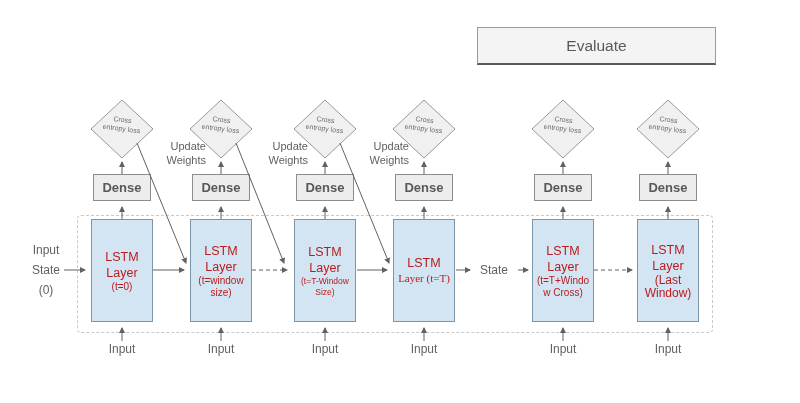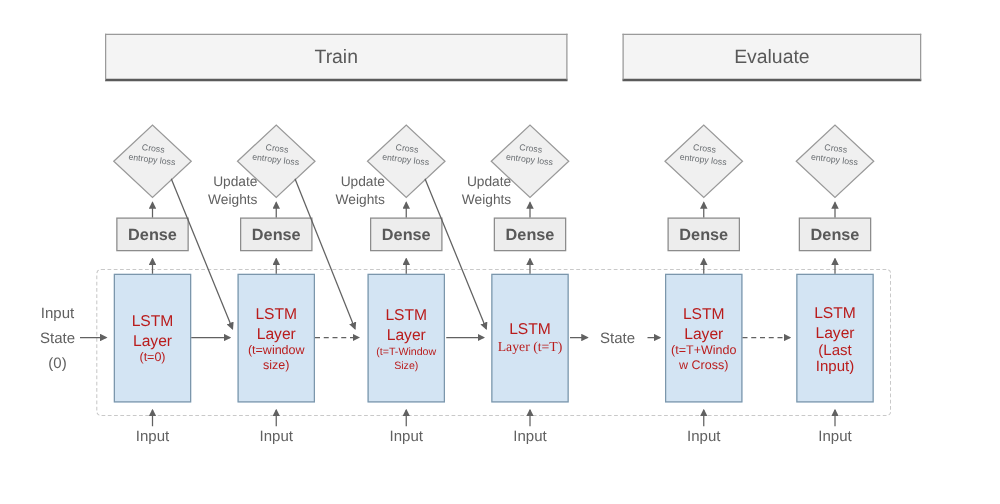--- a/index.html
+++ b/index.html
@@ -9,21 +9,21 @@
   }
   .stage *{box-sizing:border-box;}
   
   .hbox{
     position:absolute;top:27px;height:38px;background:#f4f4f4;
     border:1px solid #9a9a9a;border-bottom:2px solid #5a5a5a;
     display:flex;align-items:center;justify-content:center;
     font-size:15.5px;color:#595959;
   }
   .hbox.train{left:84px;width:370px;}
-  .hbox.eval{left:498px;width:239px;}
+  .hbox.eval{left:477px;width:239px;}
   
   .dashed-rect{
     position:absolute;left:77px;top:215px;width:636px;height:118px;
     border:1px dashed #c9c9c9;border-radius:4px;
   }
   
   .lstm{
     position:absolute;top:219px;width:62px;height:103px;
     background:#d3e4f3;border:1px solid #7b96ab;
     display:flex;flex-direction:column;align-items:center;justify-content:center;
@@ -76,23 +76,20 @@
     <g fill="#f0f0f0" stroke="#999999" stroke-width="1">
       <polygon points="91,129 122,100 153,129 122,158"></polygon>
       <polygon points="190,129 221,100 252,129 221,158"></polygon>
       <polygon points="294,129 325,100 356,129 325,158"></polygon>
       <polygon points="393,129 424,100 455,129 424,158"></polygon>
       <polygon points="532,129 563,100 594,129 563,158"></polygon>
       <polygon points="637,129 668,100 699,129 668,158"></polygon>
     </g>
   </svg>
 
-  <div class="hbox train">
-    <span>Train</span>
-  </div>
   <div class="hbox eval">
     <span>Evaluate</span>
   </div>
 
   <div class="dtext" style="left:91px"><span>Cross</span><br><span>entropy loss</span></div>
   <div class="dtext" style="left:190px"><span>Cross</span><br><span>entropy loss</span></div>
   <div class="dtext" style="left:294px"><span>Cross</span><br><span>entropy loss</span></div>
   <div class="dtext" style="left:393px"><span>Cross</span><br><span>entropy loss</span></div>
   <div class="dtext" style="left:532px"><span>Cross</span><br><span>entropy loss</span></div>
   <div class="dtext" style="left:637px"><span>Cross</span><br><span>entropy loss</span></div>
@@ -144,21 +141,21 @@
   <div class="lstm" style="left:532px">
     <span class="l-main">LSTM</span>
     <span class="l-main">Layer</span>
     <span class="l-sub10">(t=T+Windo</span>
     <span class="l-sub10">w Cross)</span>
   </div>
   <div class="lstm" style="left:637px">
     <span class="l-main">LSTM</span>
     <span class="l-main">Layer</span>
     <span class="l-sub105">(Last</span>
-    <span class="l-sub105">Input)</span>
+    <span class="l-sub105">Window)</span>
   </div>
 
   <div class="input-label" style="left:94px">Input</div>
   <div class="input-label" style="left:193px">Input</div>
   <div class="input-label" style="left:297px">Input</div>
   <div class="input-label" style="left:396px">Input</div>
   <div class="input-label" style="left:535px">Input</div>
   <div class="input-label" style="left:640px">Input</div>
 
   <div class="left-label">

